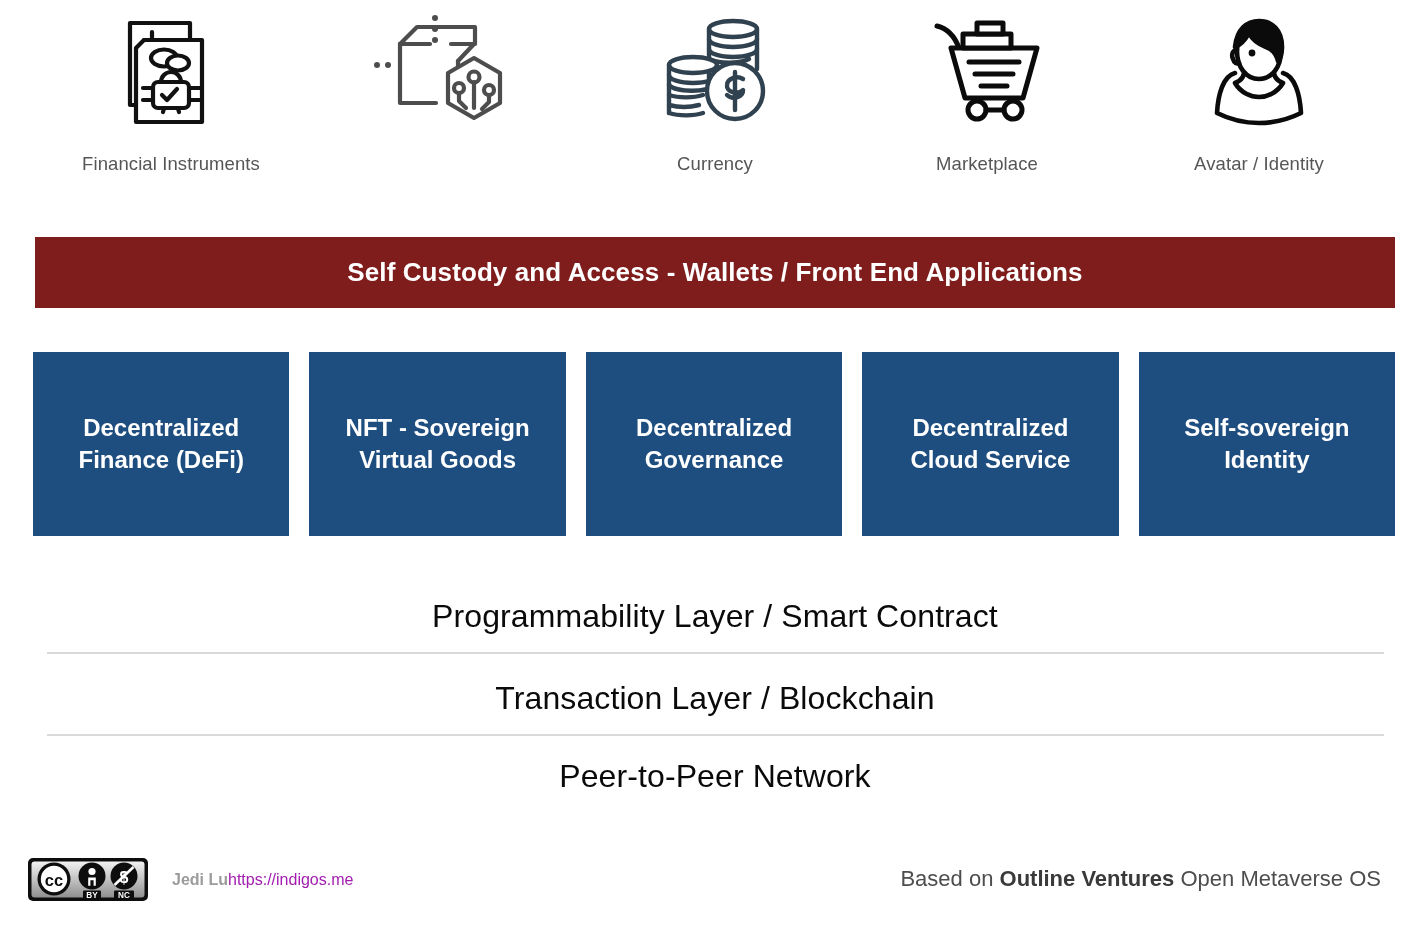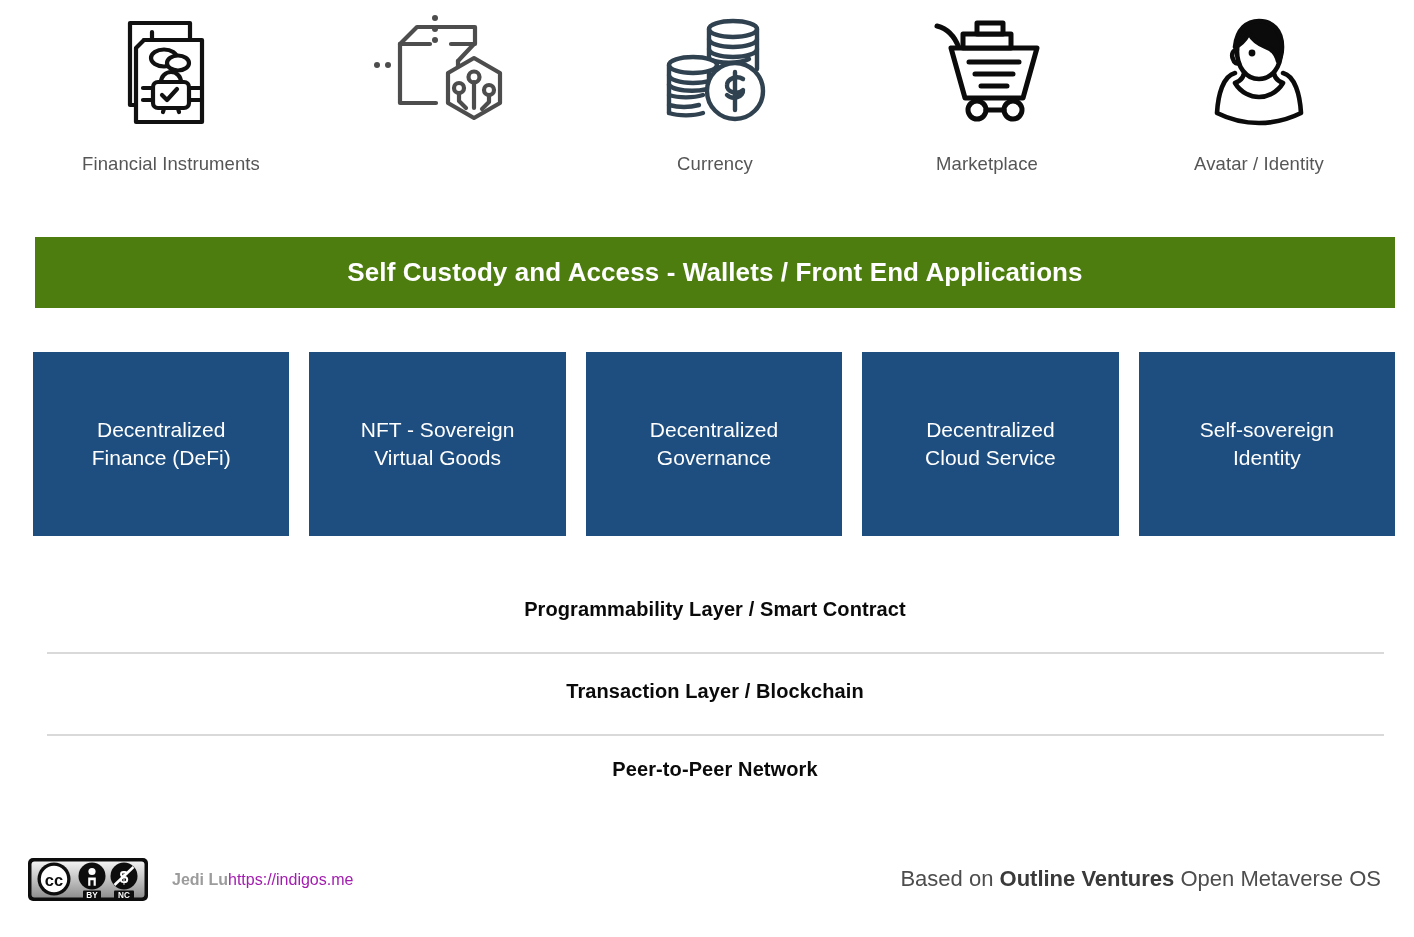--- a/index.html
+++ b/index.html
@@ -52,21 +52,21 @@
     white-space: nowrap;
   }
 
   
   .gray-band {
     position: absolute;
     left: 35px;
     top: 237px;
     width: 1360px;
     height: 71px;
-    background: #4d7c0f;
+    background: #7f1d1d;
     display: flex;
     align-items: center;
     justify-content: center;
   }
   .gray-band-label {
     color: #ffffff;
     font-size: 26px;
     font-weight: bold;
     letter-spacing: 0.1px;
   }
@@ -84,38 +84,38 @@
   .pillar {
     flex: 1 1 0;
     background: #1e4d7f;
     display: flex;
     align-items: center;
     justify-content: center;
     text-align: center;
   }
   .pillar-label {
     color: #ffffff;
-    font-size: 21px;
-    font-weight: normal;
+    font-size: 24px;
+    font-weight: bold;
     line-height: 1.34;
     padding: 0 8px;
     white-space: pre-line;
     text-align: center;
   }
 
   
   .layer {
     position: absolute;
     left: 35px;
     width: 1360px;
     text-align: center;
   }
   .layer-label {
-    font-size: 20px;
-    font-weight: bold;
+    font-size: 32px;
+    font-weight: normal;
     color: #0a0a0a;
     letter-spacing: 0.1px;
   }
   .layer-0 { top: 598px; }
   .layer-1 { top: 680px; }
   .layer-2 { top: 758px; }
 
   .divider {
     position: absolute;
     left: 47px;

